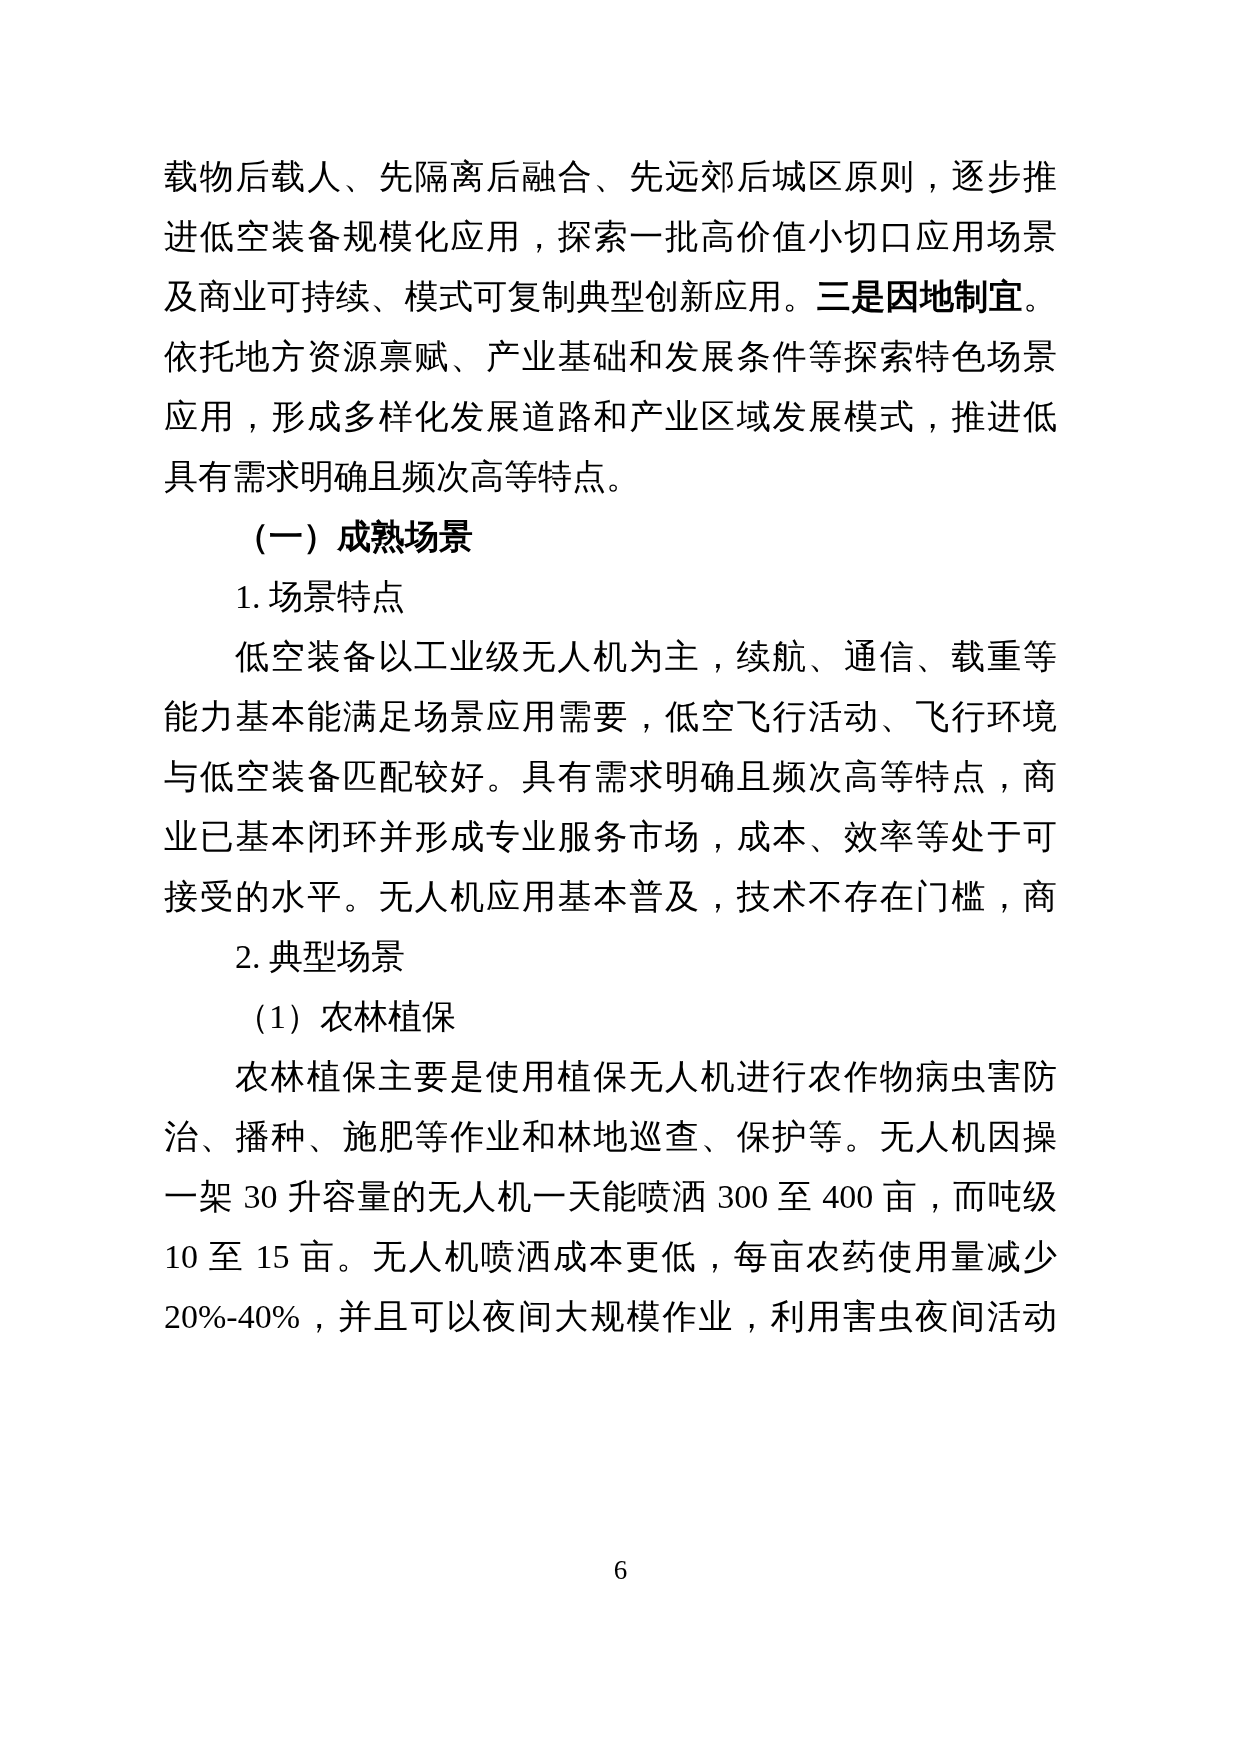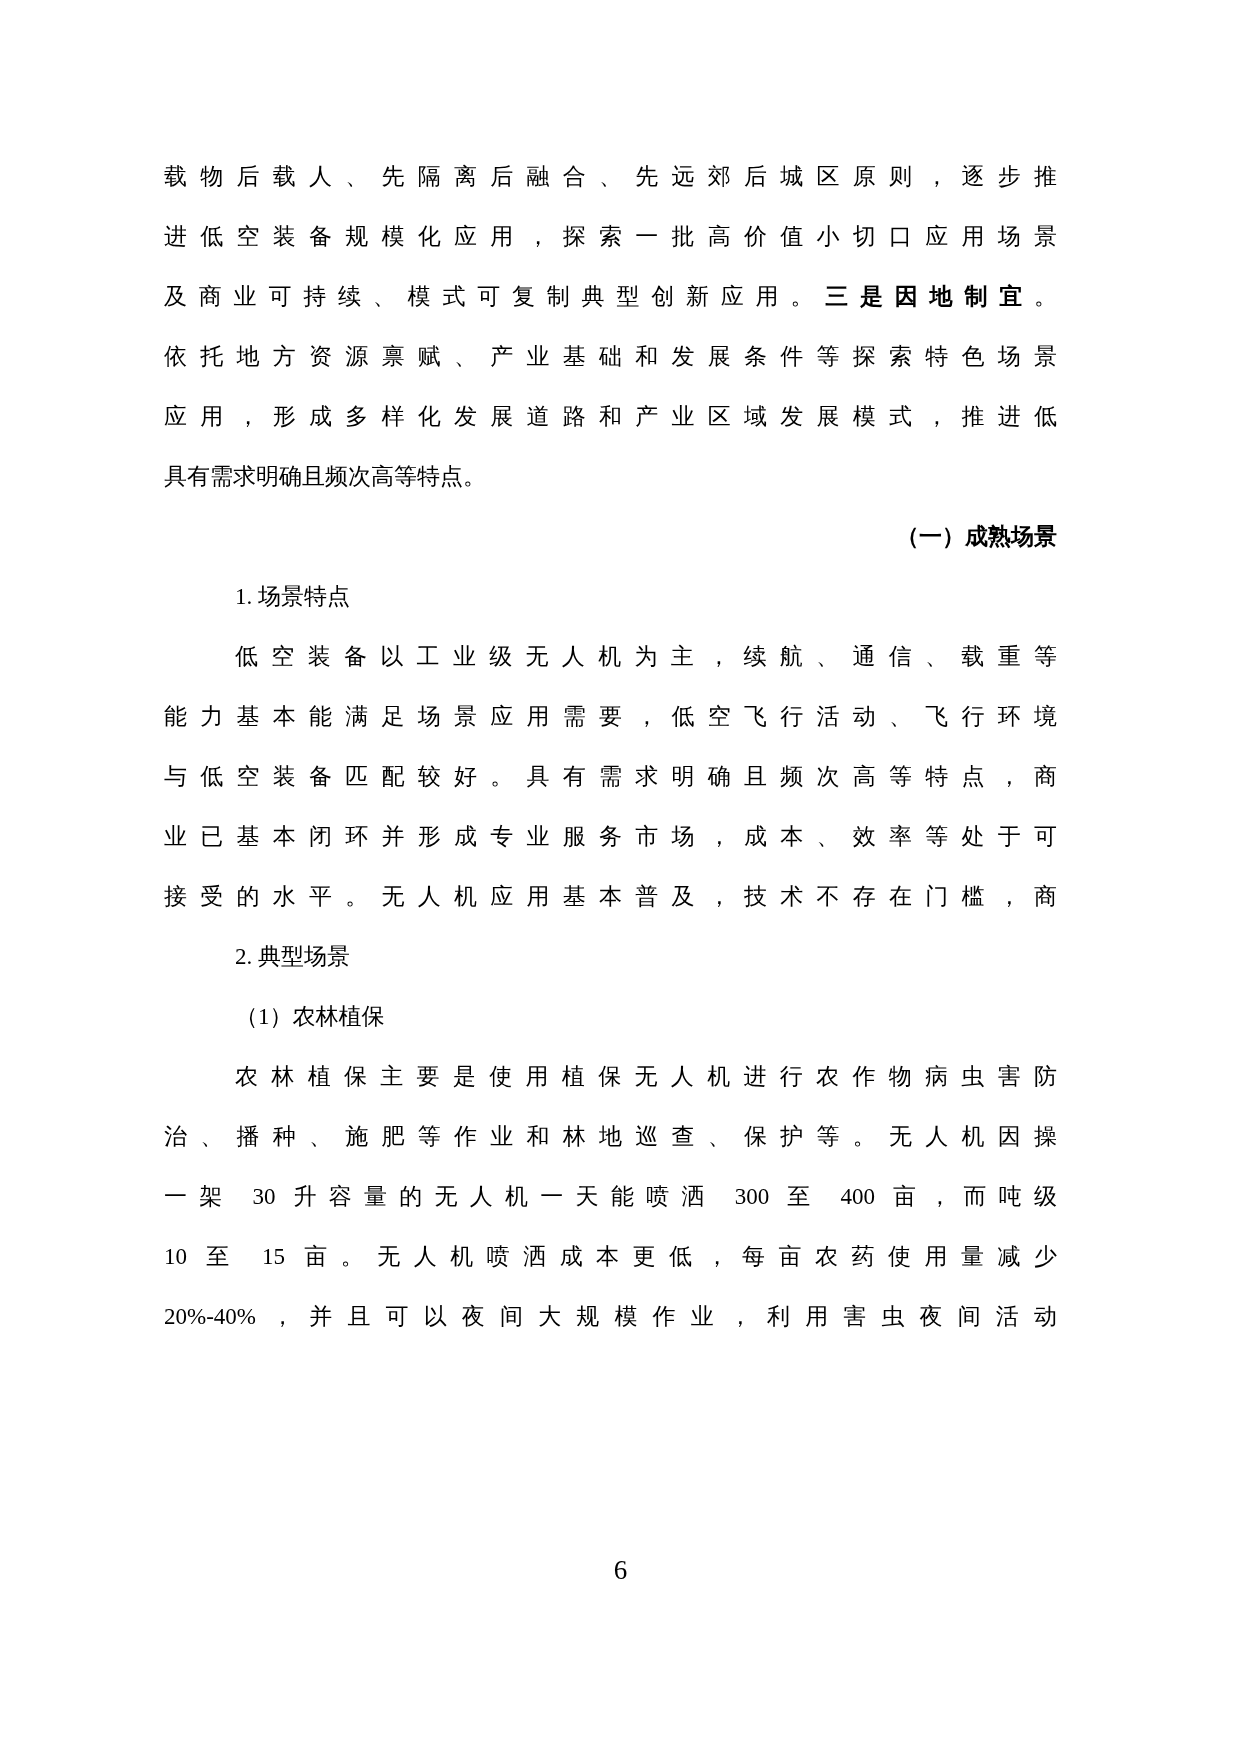--- a/index.html
+++ b/index.html
@@ -19,35 +19,34 @@
   }
   .doc-body {
     position: absolute;
     left: 164px;
     top: 147px;
     width: 893px;
   }
   .line {
     height: 60px;
     line-height: 60px;
-    font-size: 23px;
+    font-size: 34px;
     white-space: normal;
     text-align: left;
   }
   .line.justify {
     text-align: justify;
     text-align-last: justify;
     text-justify: inter-character;
   }
   .line.indent {
     text-indent: 71px;
   }
   .line.bold {
     font-weight: 700;
-    text-align: right;
   }
   .seg { font-weight: inherit; }
   .seg.b { font-weight: 700; }
   .footer-pagenum {
     position: absolute;
     top: 1550px;
     left: 0;
     width: 100%;
     height: 40px;
     line-height: 40px;

